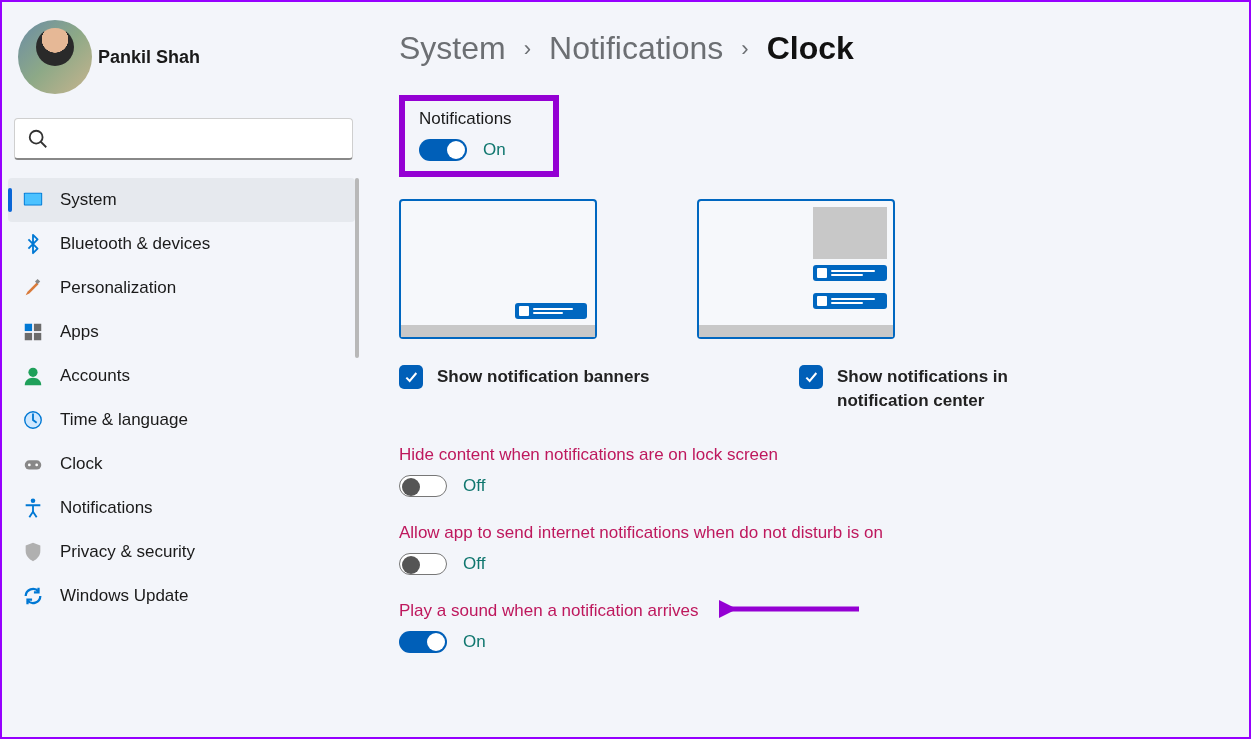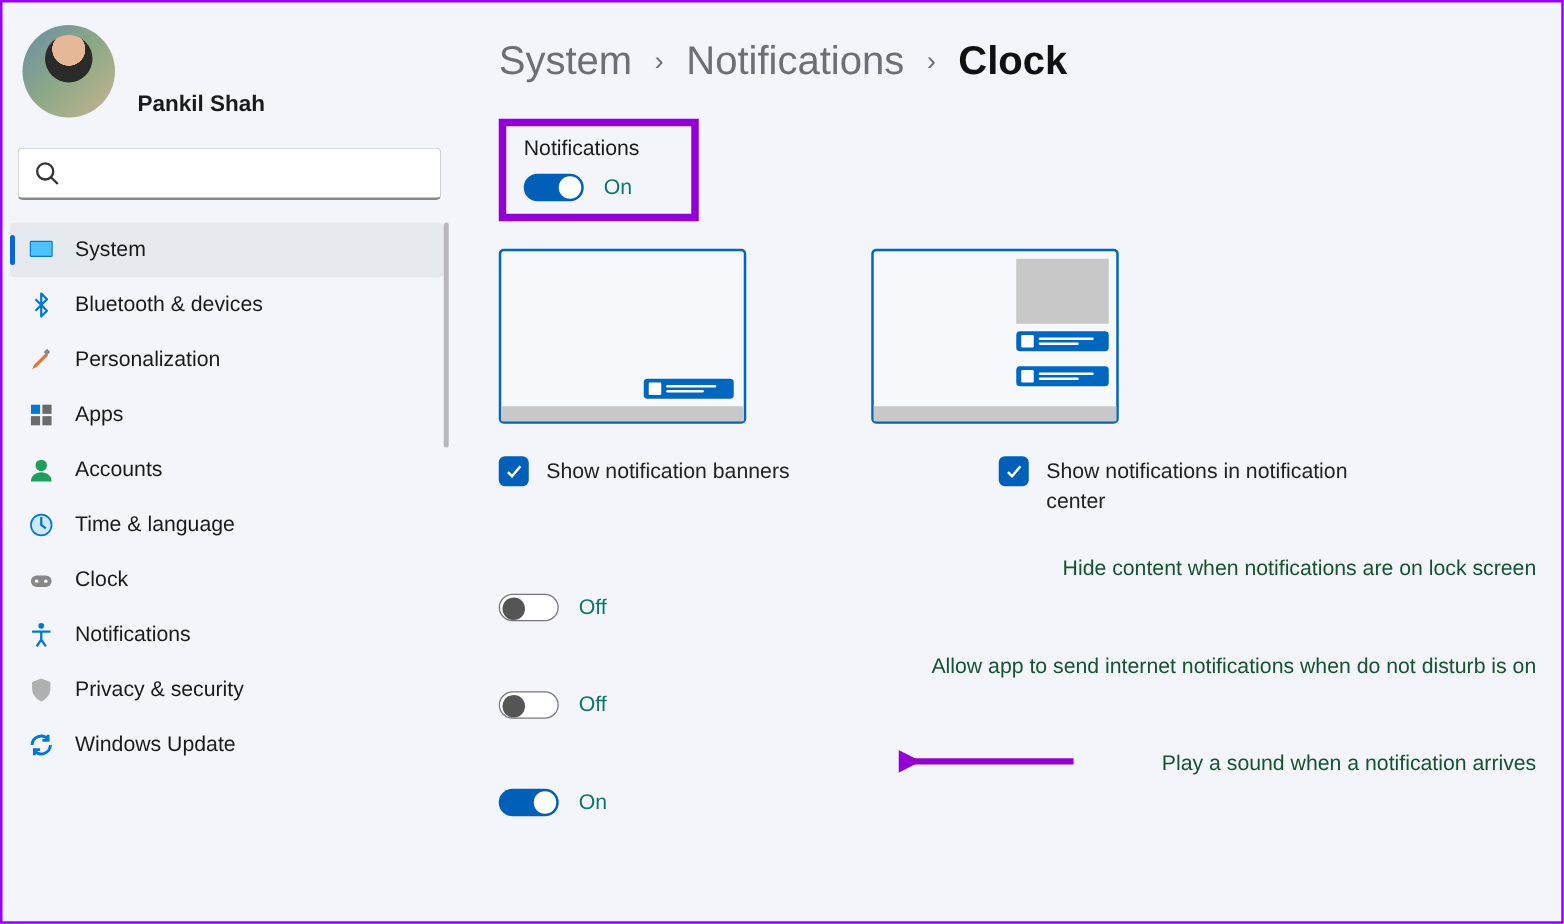--- a/index.html
+++ b/index.html
@@ -15,23 +15,23 @@
   .app { display: flex; height: 100%; }
   
   .sidebar {
     width: 363px;
     padding: 0 6px 0 6px;
     display: flex;
     flex-direction: column;
   }
   .profile {
     display: flex;
-    align-items: flex-end;
+    align-items: center;
     padding: 18px 10px 24px 10px;
-    gap: 18px;
+    gap: 6px;
   }
   .avatar {
     width: 74px; height: 74px; border-radius: 50%;
     background: linear-gradient(135deg,#6b8ca5 0%, #8da987 50%, #c8b48e 100%);
     position: relative; overflow: hidden;
   }
   .avatar::after{
     content:""; position:absolute; left:18px; top:8px; width:38px; height:38px;
     background: radial-gradient(circle at 50% 30%, #e6b896 40%, #2a2a2a 41%);
     border-radius:50%;
@@ -112,29 +112,29 @@
   .preview1 .toast .lines span:nth-child(2){width:30px;}
   .preview2 .panel-bg{
     position:absolute; right:6px; top:6px; width:74px; height:52px; background:#c8c8c8;
   }
   .preview2 .toast{ right:6px; width:74px;}
   .preview2 .t1{ top:64px;}
   .preview2 .t2{ top:92px;}
   .preview2 .toast .lines span{width:44px;}
   .preview2 .toast .lines span:nth-child(2){width:32px;}
   .check-row{ display:flex; gap:100px; margin-bottom:32px;}
-  .check-item{ display:flex; align-items:flex-start; gap:14px; width:300px;}
+  .check-item{ display:flex; align-items:flex-start; gap:14px; width:300px;font-weight:bold;}
   .checkbox{
     width:24px; height:24px; border-radius:5px; background:#005fb8;
     display:flex; align-items:center; justify-content:center; flex-shrink:0; cursor:pointer;
   }
   .checkbox svg{ width:16px; height:16px; stroke:#fff; stroke-width:3; fill:none;}
   .check-label{ font-size:17px; line-height:1.4; color:#222;}
   .option-block{ margin-bottom:26px;}
-  .option-label{ font-size:17px; margin-bottom:10px; color:#14532d;text-align:right;}
+  .option-label{ font-size:17px; margin-bottom:10px; color:#be185d;}
   .arrow-annot{
     position:absolute; width:140px; height:20px; pointer-events:none;
   }
   .arrow-annot svg{ width:100%; height:100%; }
   .sound-row{ position:relative; }
 </style>
 </head>
 <body>
 
 <div class="app">

